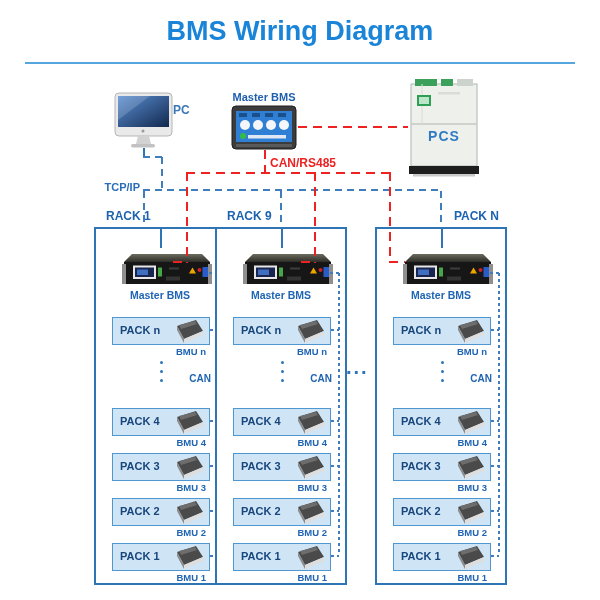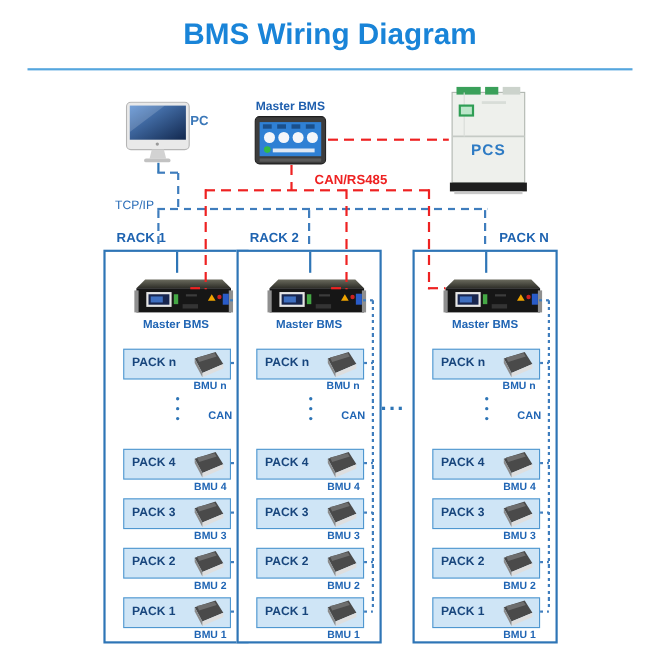--- a/index.html
+++ b/index.html
@@ -6,22 +6,22 @@
   #stage{position:relative;width:600px;height:600px;background:#fff;overflow:hidden;
          font-family:"Liberation Sans",sans-serif;}
   .abs{position:absolute;}
 
   
   .title{left:0;top:16px;width:600px;text-align:center;font-size:27px;font-weight:bold;color:#1984d8;}
   .title-rule{left:25px;top:62px;width:550px;height:2px;background:#55a6de;}
   .lbl-pc{left:173px;top:103px;font-size:12px;font-weight:bold;color:#3a77b8;}
   .lbl-stackbms{left:221px;top:91px;width:86px;text-align:center;font-size:11px;font-weight:bold;color:#1f5fae;}
   .lbl-pcs{left:408px;top:128px;width:72px;text-align:center;font-size:14px;font-weight:bold;color:#2e7bc4;letter-spacing:1px;}
-  .lbl-tcpip{left:92px;top:181px;width:48px;text-align:right;font-size:11px;font-weight:normal;color:#2a6db8;}
-  .lbl-canrs{left:286px;top:156px;font-size:12px;font-weight:bold;color:#ee2222;}
+  .lbl-tcpip{left:92px;top:181px;width:48px;text-align:right;font-size:11px;font-weight:bold;color:#2a6db8;}
+  .lbl-canrs{left:270px;top:156px;font-size:12px;font-weight:bold;color:#ee2222;}
   .rack-ellipsis{left:346px;top:356px;font-size:20px;font-weight:bold;color:#2e75b6;letter-spacing:2px;}
 
   
   .hline,.vline{z-index:5;}
   .hline.blue{height:2px;background:repeating-linear-gradient(90deg,#3f7dbd 0 7px,transparent 7px 12px);}
   .vline.blue{width:2px;background:repeating-linear-gradient(180deg,#3f7dbd 0 7px,transparent 7px 12px);}
   .vline.bluesolid{width:2px;background:#2e75b6;}
   .hline.red{height:2px;background:repeating-linear-gradient(90deg,#ee2222 0 9px,transparent 9px 15px);}
   .vline.red{width:2px;background:repeating-linear-gradient(180deg,#ee2222 0 9px,transparent 9px 15px);}
 
@@ -215,21 +215,21 @@
         <polygon points="8,7 24,3 26,6 10,11" fill="#6d6d6d"></polygon>
         <polygon points="13,21 32,13 32,17 13,25" fill="#dedede"></polygon>
         <polygon points="6,8 13,21 13,25 6,12" fill="#8a8a8a"></polygon>
       </svg>
     </div>
     <div class="bmu-label" style="top:343px">BMU 1</div>
     <div class="stub" style="top:326px"></div>
   </div>
 
   <div class="abs rack" style="left:215px">
-    <div class="rack-label l">RACK 2</div>
+    <div class="rack-label l">RACK 9</div>
     <div class="feed"></div>
     <svg class="master" width="90" height="40" viewBox="0 0 90 40">
       <polygon points="10,7 80,7 88,15 2,15" fill="url(#mtop)"></polygon>
       <rect x="2" y="15" width="86" height="22" fill="#161616"></rect>
       <rect x="0" y="17" width="4" height="20" fill="#8f8f8f"></rect>
       <rect x="86" y="17" width="4" height="20" fill="#8f8f8f"></rect>
       <rect x="11" y="18.5" width="23" height="13.5" fill="#e6e6e6"></rect>
       <rect x="13" y="20.5" width="19" height="9.5" fill="#18264f"></rect>
       <rect x="15" y="22.5" width="11" height="5.5" fill="#3f6fc0"></rect>
       <rect x="36" y="20.5" width="4" height="9" fill="#45a845"></rect>

